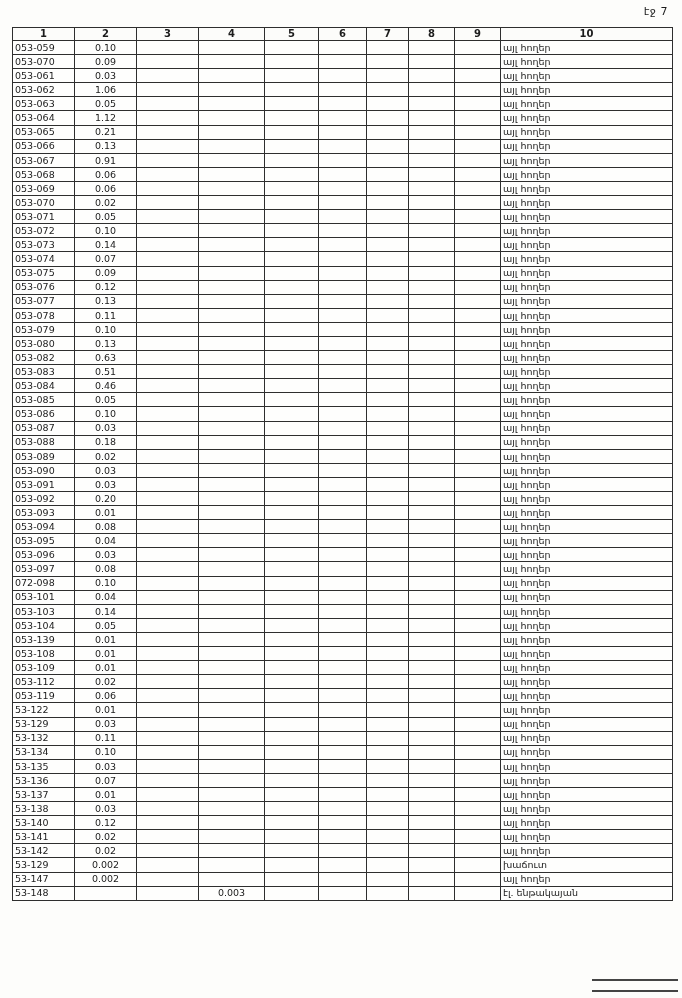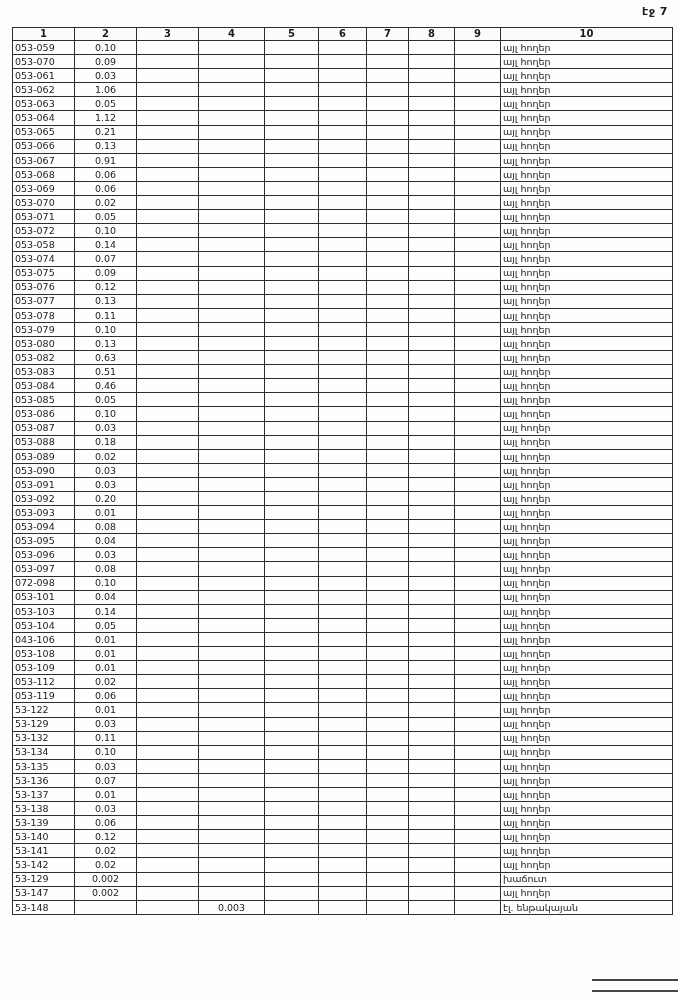--- a/index.html
+++ b/index.html
@@ -14,21 +14,21 @@
     font-family: "DejaVu Sans", sans-serif;
     color: #1b1b1b;
     background: #fdfdfb;
     overflow: hidden;
   }
   .page-label {
     position: absolute;
     top: 5px;
     right: 14px;
     font-size: 11px;
-    font-weight: bold;
+    font-weight: normal;
     letter-spacing: 0.5px;
   }
   .doc-table {
     position: absolute;
     top: 27px;
     left: 12px;
     width: 660px;
     border-collapse: collapse;
     table-layout: fixed;
     background: #fefefd;
@@ -261,21 +261,21 @@
         <td class="c3"></td>
         <td class="c4"></td>
         <td class="c5"></td>
         <td class="c6"></td>
         <td class="c7"></td>
         <td class="c8"></td>
         <td class="c9"></td>
         <td class="c10">այլ հողեր</td>
       </tr>
       <tr>
-        <td class="c1">053-058</td>
+        <td class="c1">053-073</td>
         <td class="c2">0.14</td>
         <td class="c3"></td>
         <td class="c4"></td>
         <td class="c5"></td>
         <td class="c6"></td>
         <td class="c7"></td>
         <td class="c8"></td>
         <td class="c9"></td>
         <td class="c10">այլ հողեր</td>
       </tr>
@@ -597,21 +597,21 @@
         <td class="c3"></td>
         <td class="c4"></td>
         <td class="c5"></td>
         <td class="c6"></td>
         <td class="c7"></td>
         <td class="c8"></td>
         <td class="c9"></td>
         <td class="c10">այլ հողեր</td>
       </tr>
       <tr>
-        <td class="c1">043-106</td>
+        <td class="c1">053-139</td>
         <td class="c2">0.01</td>
         <td class="c3"></td>
         <td class="c4"></td>
         <td class="c5"></td>
         <td class="c6"></td>
         <td class="c7"></td>
         <td class="c8"></td>
         <td class="c9"></td>
         <td class="c10">այլ հողեր</td>
       </tr>
@@ -743,32 +743,20 @@
         <td class="c5"></td>
         <td class="c6"></td>
         <td class="c7"></td>
         <td class="c8"></td>
         <td class="c9"></td>
         <td class="c10">այլ հողեր</td>
       </tr>
       <tr>
         <td class="c1">53-138</td>
         <td class="c2">0.03</td>
-        <td class="c3"></td>
-        <td class="c4"></td>
-        <td class="c5"></td>
-        <td class="c6"></td>
-        <td class="c7"></td>
-        <td class="c8"></td>
-        <td class="c9"></td>
-        <td class="c10">այլ հողեր</td>
-      </tr>
-      <tr>
-        <td class="c1">53-139</td>
-        <td class="c2">0.06</td>
         <td class="c3"></td>
         <td class="c4"></td>
         <td class="c5"></td>
         <td class="c6"></td>
         <td class="c7"></td>
         <td class="c8"></td>
         <td class="c9"></td>
         <td class="c10">այլ հողեր</td>
       </tr>
       <tr>

